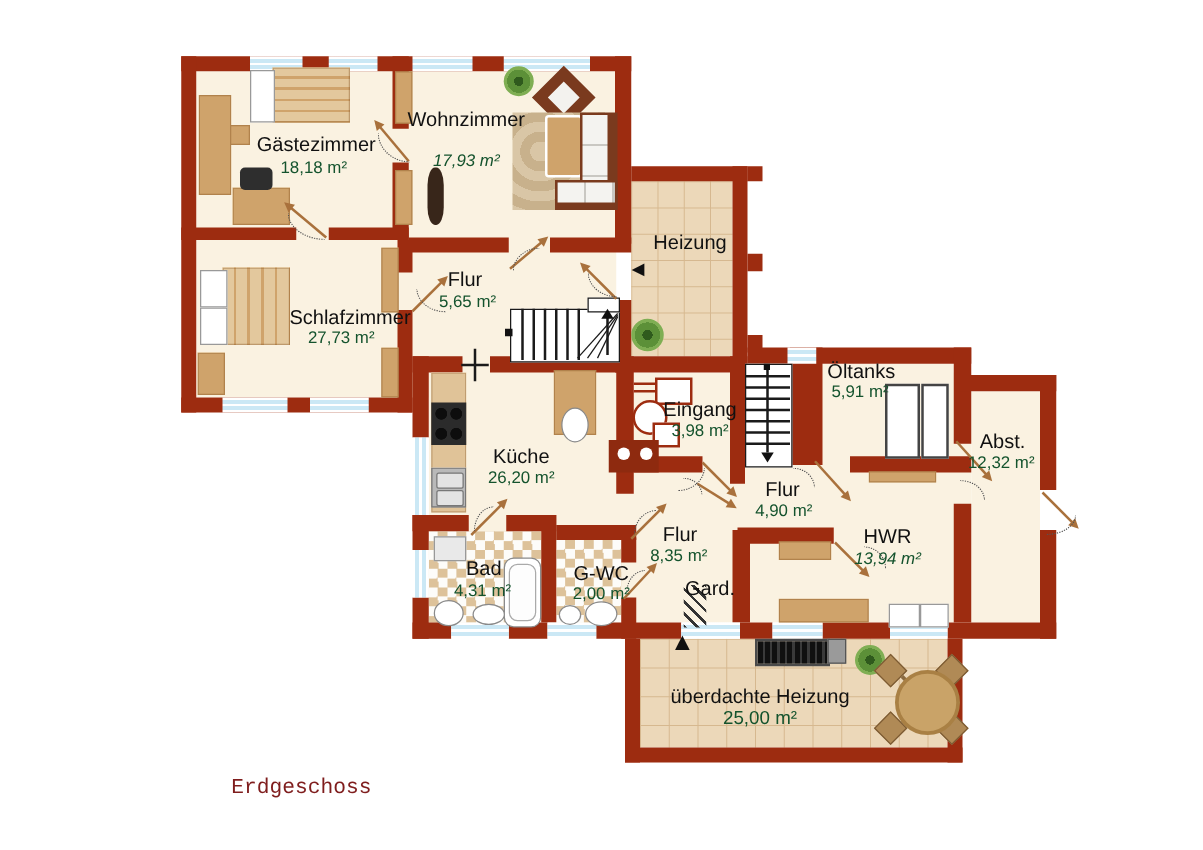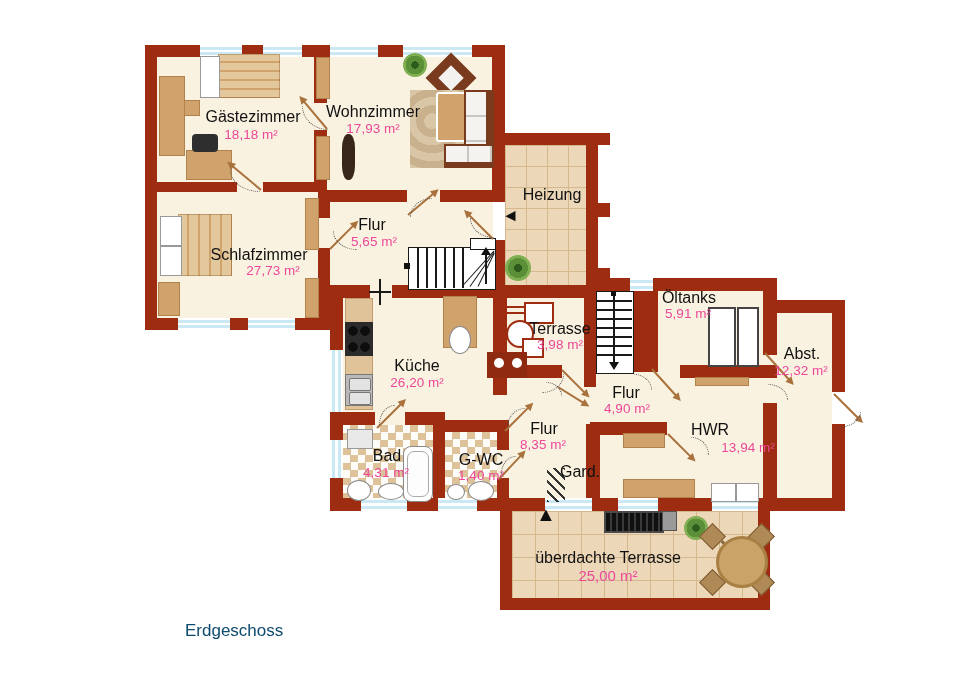--- a/index.html
+++ b/index.html
@@ -38,22 +38,22 @@
   .leaf{position:absolute;height:0;border-top:2.5px solid #a9713c;transform-origin:left center;}
   .leaf:after{content:"";position:absolute;right:-7px;top:-5px;
               border-left:8px solid #a9713c;border-top:4px solid transparent;border-bottom:4px solid transparent;}
   .arc{position:absolute;border:1.6px dotted #555;background:transparent;}
   .arc-bl{border-color:transparent transparent #555 #555;border-radius:0 0 0 100%;}
   .arc-tl{border-color:#555 transparent transparent #555;border-radius:100% 0 0 0;}
   .arc-tr{border-color:#555 #555 transparent transparent;border-radius:0 100% 0 0;}
   .arc-br{border-color:transparent #555 #555 transparent;border-radius:0 0 100% 0;}
   
   .lbl{position:absolute;transform:translate(-50%,-50%);font-size:16px;white-space:nowrap;color:#111;}
-  .lbl2{position:absolute;transform:translate(-50%,-50%);font-size:13.5px;white-space:nowrap;color:#ec4899;}
-  .floorlbl{position:absolute;font-size:17px;color:#0c4a6e;}
+  .lbl2{position:absolute;transform:translate(-50%,-50%);font-size:13.5px;white-space:nowrap;color:#14532d;}
+  .floorlbl{position:absolute;font-size:17px;color:#7f1d1d;font-family:Liberation Mono, monospace;}
   .tri{position:absolute;color:#101010;font-size:17px;line-height:1;}
 </style>
 </head>
 <body>
 
 <div id="stage">
 
   <div class="room" style="left:157px;top:57px;width:336px;height:261px;"></div>
   <div class="room" style="left:343px;top:298px;width:434px;height:200px;"></div>
   <div class="room" style="left:777px;top:313px;width:55px;height:185px;"></div>
@@ -280,43 +280,43 @@
   <div class="arc arc-br" style="left:837px;top:412px;width:22px;height:14px;"></div>
 
   <div class="leaf" style="left:377px;top:427px;width:34px;transform:rotate(-45deg);"></div>
   <div class="arc arc-tl" style="left:379px;top:405px;width:14px;height:18px;"></div>
 
   <div class="leaf" style="left:499px;top:478px;width:32px;transform:rotate(-47deg);"></div>
   <div class="arc arc-tl" style="left:501px;top:456px;width:13px;height:16px;"></div>
 
   <div class="lbl" style="left:253px;top:117px;">Gästezimmer</div>
   <div class="lbl2" style="left:251px;top:134px;">18,18 m²</div>
-  <div class="lbl" style="left:373px;top:112px;text-align:center;">Wohnzimmer</div>
-  <div class="lbl2" style="left:373px;top:128px;">17,93 m²</div>
-  <div class="lbl" style="left:259px;top:255px;">Schlafzimmer</div>
+  <div class="lbl" style="left:373px;top:97px;text-align:center;">Wohnzimmer</div>
+  <div class="lbl2" style="left:373px;top:128px;font-style:italic;">17,93 m²</div>
+  <div class="lbl" style="left:280px;top:255px;">Schlafzimmer</div>
   <div class="lbl2" style="left:273px;top:270px;">27,73 m²</div>
   <div class="lbl" style="left:372px;top:225px;">Flur</div>
   <div class="lbl2" style="left:374px;top:241px;">5,65 m²</div>
   <div class="lbl" style="left:552px;top:195px;">Heizung</div>
-  <div class="lbl" style="left:560px;top:329px;">Terrasse</div>
+  <div class="lbl" style="left:560px;top:329px;">Eingang</div>
   <div class="lbl2" style="left:560px;top:344px;">3,98 m²</div>
   <div class="lbl" style="left:689px;top:298px;">Öltanks</div>
   <div class="lbl2" style="left:688px;top:313px;">5,91 m²</div>
   <div class="lbl" style="left:802px;top:354px;">Abst.</div>
   <div class="lbl2" style="left:801px;top:370px;">12,32 m²</div>
   <div class="lbl" style="left:417px;top:366px;">Küche</div>
   <div class="lbl2" style="left:417px;top:382px;">26,20 m²</div>
   <div class="lbl" style="left:626px;top:393px;">Flur</div>
   <div class="lbl2" style="left:627px;top:408px;">4,90 m²</div>
   <div class="lbl" style="left:710px;top:430px;">HWR</div>
-  <div class="lbl2" style="left:748px;top:447px;">13,94 m²</div>
+  <div class="lbl2" style="left:710px;top:447px;font-style:italic;">13,94 m²</div>
   <div class="lbl" style="left:544px;top:429px;">Flur</div>
   <div class="lbl2" style="left:543px;top:444px;">8,35 m²</div>
   <div class="lbl" style="left:387px;top:456px;">Bad</div>
   <div class="lbl2" style="left:386px;top:472px;">4,31 m²</div>
   <div class="lbl" style="left:481px;top:460px;">G-WC</div>
-  <div class="lbl2" style="left:481px;top:475px;">1,40 m²</div>
-  <div class="lbl" style="left:580px;top:472px;">Gard.</div>
-  <div class="lbl" style="left:608px;top:558px;">überdachte Terrasse</div>
+  <div class="lbl2" style="left:481px;top:475px;">2,00 m²</div>
+  <div class="lbl" style="left:568px;top:472px;">Gard.</div>
+  <div class="lbl" style="left:608px;top:558px;">überdachte Heizung</div>
   <div class="lbl2" style="left:608px;top:575px;font-size:15px;">25,00 m²</div>
   <div class="floorlbl" style="left:185px;top:621px;">Erdgeschoss</div>
 
 </div>
 
 </body></html>

